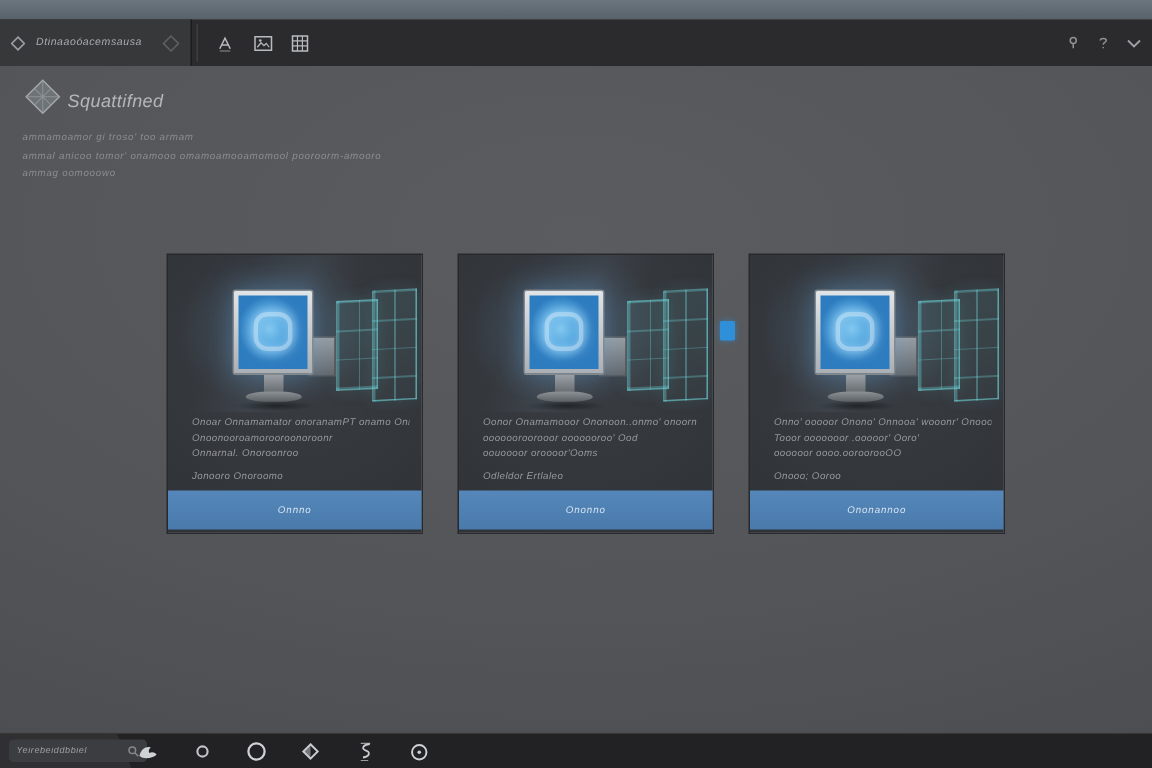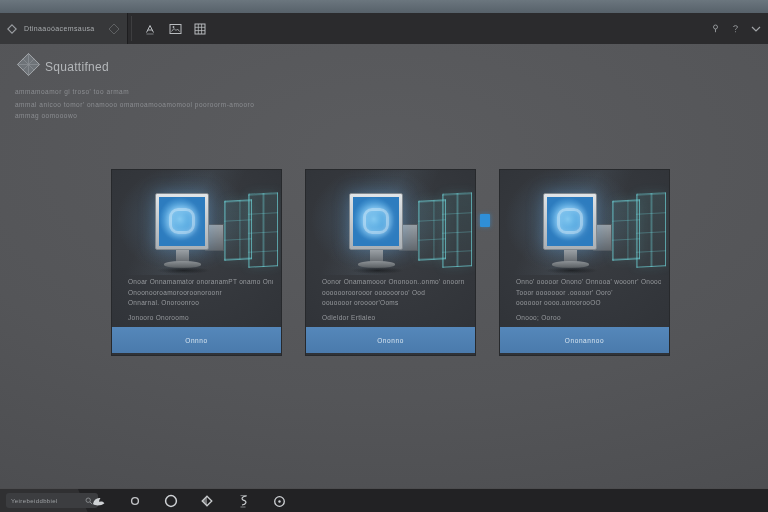--- a/index.html
+++ b/index.html
@@ -1,17 +1,17 @@
 <!DOCTYPE html>
 <html><head>
 <meta charset="utf-8">
 <style>
   html,body{margin:0;padding:0;background:#2e2e30;}
   .screen{position:relative;width:768px;height:512px;overflow:hidden;
-    font-family:"Liberation Sans",sans-serif;background:#545558;}
+    font-family:"Liberation Sans",sans-serif;background:#545558;font-style:italic;}
 
   
   .top-strip{position:absolute;left:0;top:0;width:768px;height:13px;
     background:linear-gradient(#6b767e,#57616a);}
 
   
   .titlebar{position:absolute;left:0;top:13px;width:768px;height:31px;background:#2b2b2d;}
   .tab{position:absolute;left:0;top:0;width:128px;height:31px;background:#37383a;
     border-right:1px solid #1d1d1f;display:flex;align-items:center;gap:7px;
     padding:0 7px;box-sizing:border-box;cursor:pointer;}

